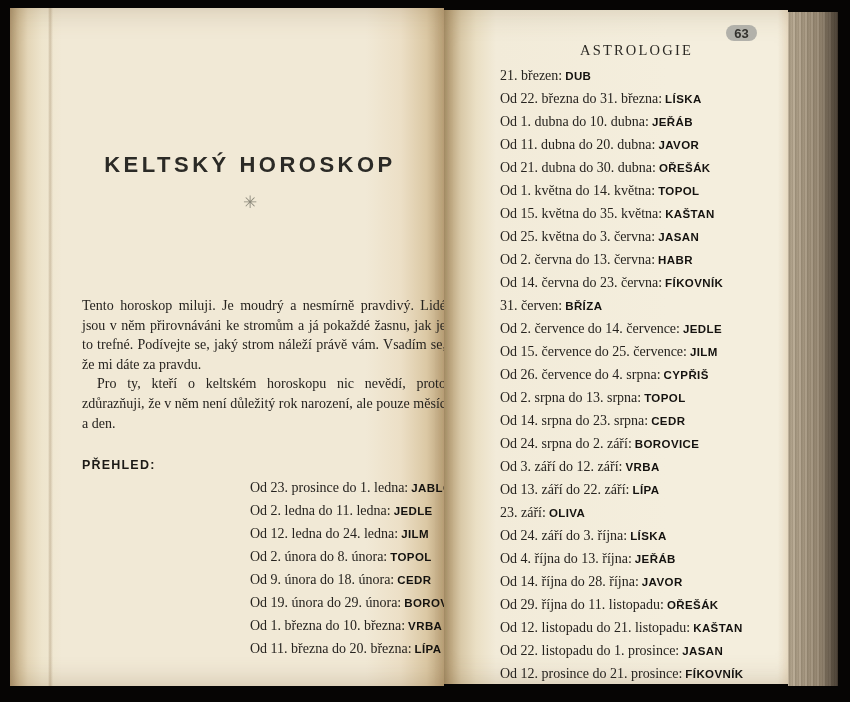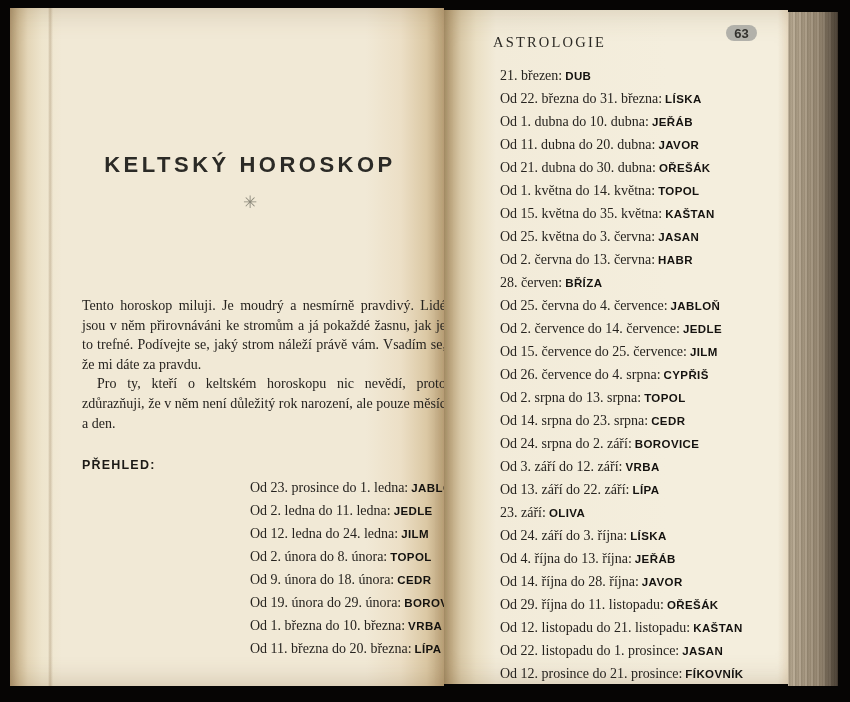--- a/index.html
+++ b/index.html
@@ -57,22 +57,22 @@
     position:absolute; left:72px; top:450px;
     font-family:"Liberation Sans", sans-serif;
     font-weight:700; font-size:12.5px; letter-spacing:1.2px;
     color:#1c1a16;
     text-align:center;
   }
   .lp-list { position:absolute; left:240px; top:468px; width:200px; }
 
   
   .rp-header {
-    position:absolute; left:49px; top:24px; width:200px;
-    text-align:left; font-size:14.5px; letter-spacing:2.2px;
+    position:absolute; left:49px; top:32px; width:200px;
+    text-align:right; font-size:14.5px; letter-spacing:2.2px;
     color:#2c2a25; white-space:nowrap;
   }
   .rp-badge {
     position:absolute; left:282px; top:15px; width:31px; height:16px;
     background:#b2b1aa; border-radius:8px;
     display:flex; align-items:center; justify-content:center;
     font-family:"Liberation Sans", sans-serif;
     font-weight:700; font-size:13px; color:#33322e;
   }
   .rp-list { position:absolute; left:56px; top:54px; width:290px; }
@@ -172,28 +172,28 @@
         </div>
 
         <div class="entry">
           <span class="range">Od 25. května do 3. června:</span><span class="tree">JASAN</span>
         </div>
 
         <div class="entry">
           <span class="range">Od 2. června do 13. června:</span><span class="tree">HABR</span>
         </div>
 
-
-        <div class="entry">
-          <span class="range">28. červen:</span><span class="tree">BŘÍZA</span>
-        </div>
-
-        <div class="entry">
-          <span class="range">Od 25. června do 4. července:</span><span class="tree">JABLOŇ</span>
-        </div>
+        <div class="entry">
+          <span class="range">Od 14. června do 23. června:</span><span class="tree">FÍKOVNÍK</span>
+        </div>
+
+        <div class="entry">
+          <span class="range">31. červen:</span><span class="tree">BŘÍZA</span>
+        </div>
+
 
         <div class="entry">
           <span class="range">Od 2. července do 14. července:</span><span class="tree">JEDLE</span>
         </div>
 
         <div class="entry">
           <span class="range">Od 15. července do 25. července:</span><span class="tree">JILM</span>
         </div>
 
         <div class="entry">

